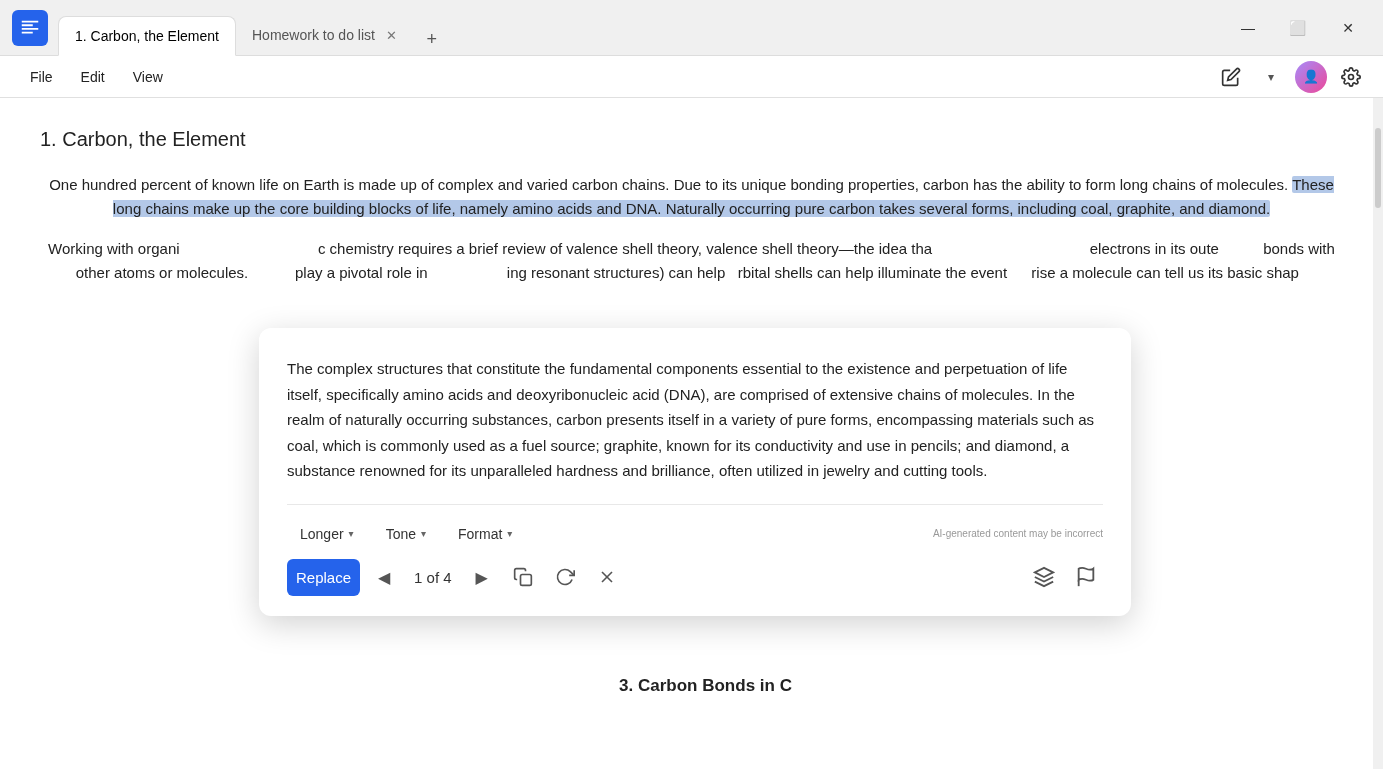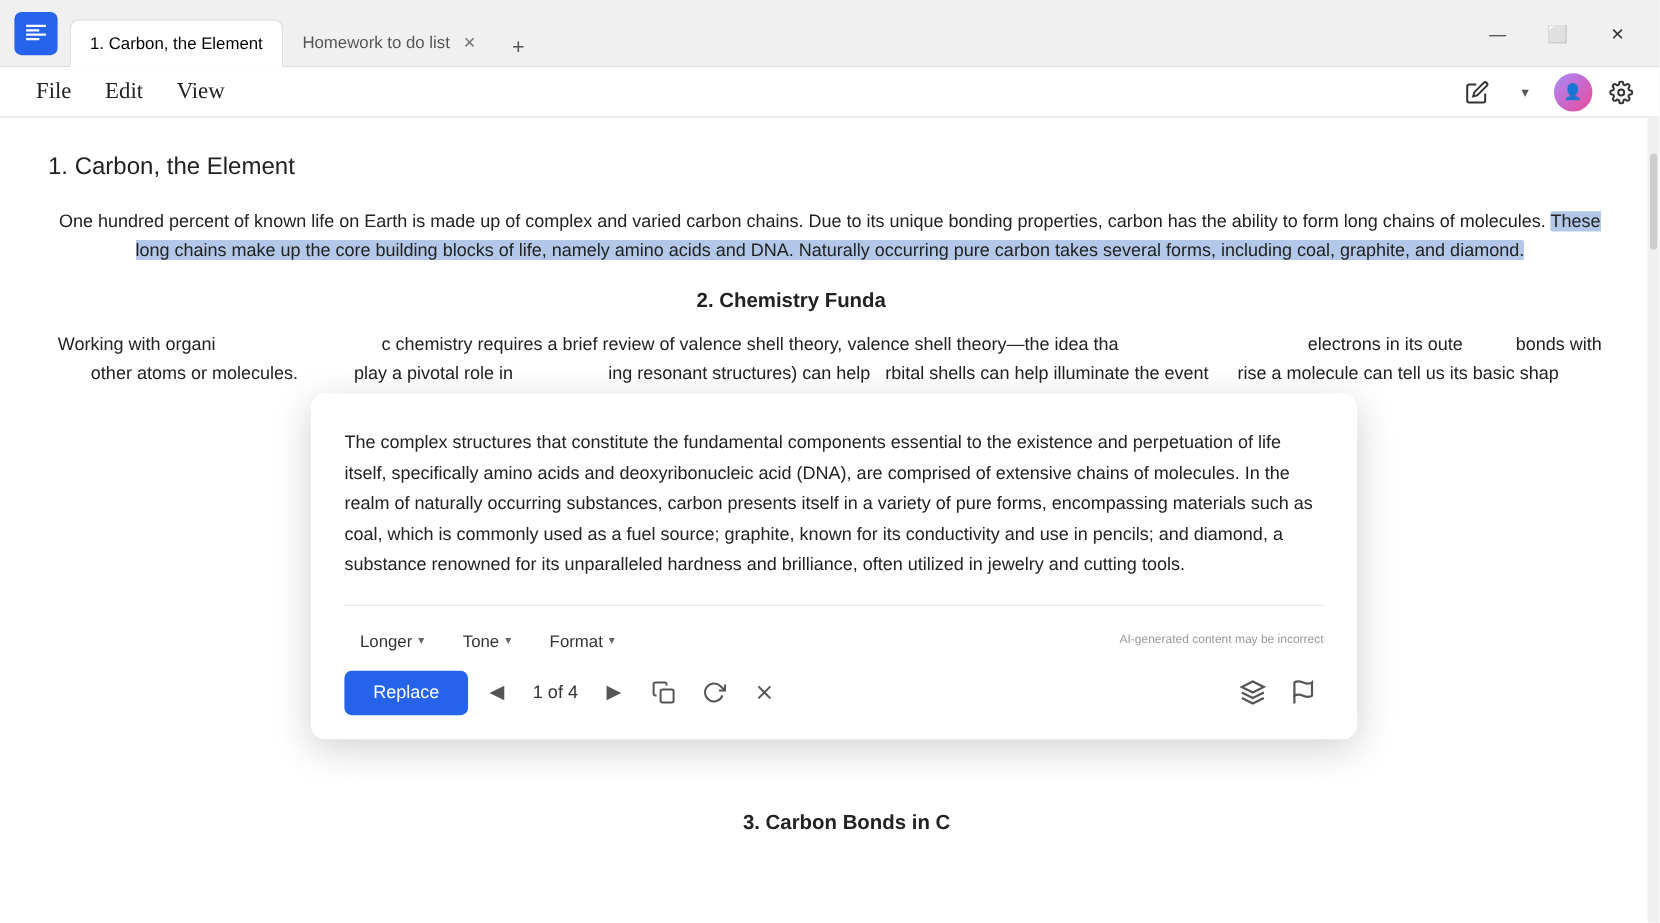--- a/index.html
+++ b/index.html
@@ -88,25 +88,24 @@
       display: flex;
       align-items: center;
       background: white;
       height: 42px;
       padding: 0 16px;
       border-bottom: 1px solid #e0e0e0;
       gap: 0;
     }
     .menu-item {
       padding: 6px 14px;
-      font-size: 19px;
+      font-size: 14px;
       cursor: pointer;
       border-radius: 4px;
       color: #222;
-      font-family: Liberation Serif, serif;
     }
     .menu-bar-right {
       margin-left: auto;
       display: flex; align-items: center; gap: 8px;
     }
     .toolbar-btn {
       width: 32px; height: 32px;
       display: flex; align-items: center; justify-content: center;
       border-radius: 4px;
       cursor: pointer;
@@ -203,21 +202,21 @@
       display: flex;
       align-items: center;
       padding-top: 10px;
       gap: 8px;
     }
 
     .btn-replace {
       background: #2563eb;
       color: white;
       border: none;
-      padding: 10px 24px;
+      padding: 10px 9px;
       border-radius: 6px;
       font-size: 15px;
       cursor: pointer;
       font-weight: 500;
     }
 
     .nav-btn {
       width: 32px; height: 32px;
       display: flex; align-items: center; justify-content: center;
       border-radius: 6px;
@@ -310,21 +309,20 @@
 <div class="doc-area">
 
   <div class="doc-title">1. Carbon, the Element</div>
 
   <div class="doc-body">
     <p>
       <span>One hundred percent of known life on Earth is made up of complex and varied carbon chains. Due to its unique bonding properties, carbon has the ability to form long chains of molecules.</span>
       <span class="selected-text">These long chains make up the core building blocks of life, namely amino acids and DNA. Naturally occurring pure carbon takes several forms, including coal, graphite, and diamond.</span>
     </p>
 
-    <h2>2. Chemistry Funda<span style="opacity:0">mentals</span></h2>
 
     <p>
       Working with organi<span style="opacity:0">c chemistry requires</span> c chemistry requires a brief review of valence shell theory, valence shell theory—the idea tha<span style="opacity:0">t electrons</span> <span style="opacity:0">e to the four</span> electrons in its oute<span style="opacity:0">r shell</span> bonds with other atoms or molecules.<span style="opacity:0"> Lewis</span> play a pivotal role in<span style="opacity:0"> understand</span>ing resonant structures) can help <span style="opacity:0">o</span>rbital shells can help illuminate the event<span style="opacity:0">ual</span> rise a molecule can tell us its basic shap<span style="opacity:0">e</span>
     </p>
   </div>
 
   <div class="ai-popup">
     <div class="ai-popup-text">The complex structures that constitute the fundamental components essential to the existence and perpetuation of life itself, specifically amino acids and deoxyribonucleic acid (DNA), are comprised of extensive chains of molecules. In the realm of naturally occurring substances, carbon presents itself in a variety of pure forms, encompassing materials such as coal, which is commonly used as a fuel source; graphite, known for its conductivity and use in pencils; and diamond, a substance renowned for its unparalleled hardness and brilliance, often utilized in jewelry and cutting tools.</div>
 
     <div class="ai-popup-toolbar">

